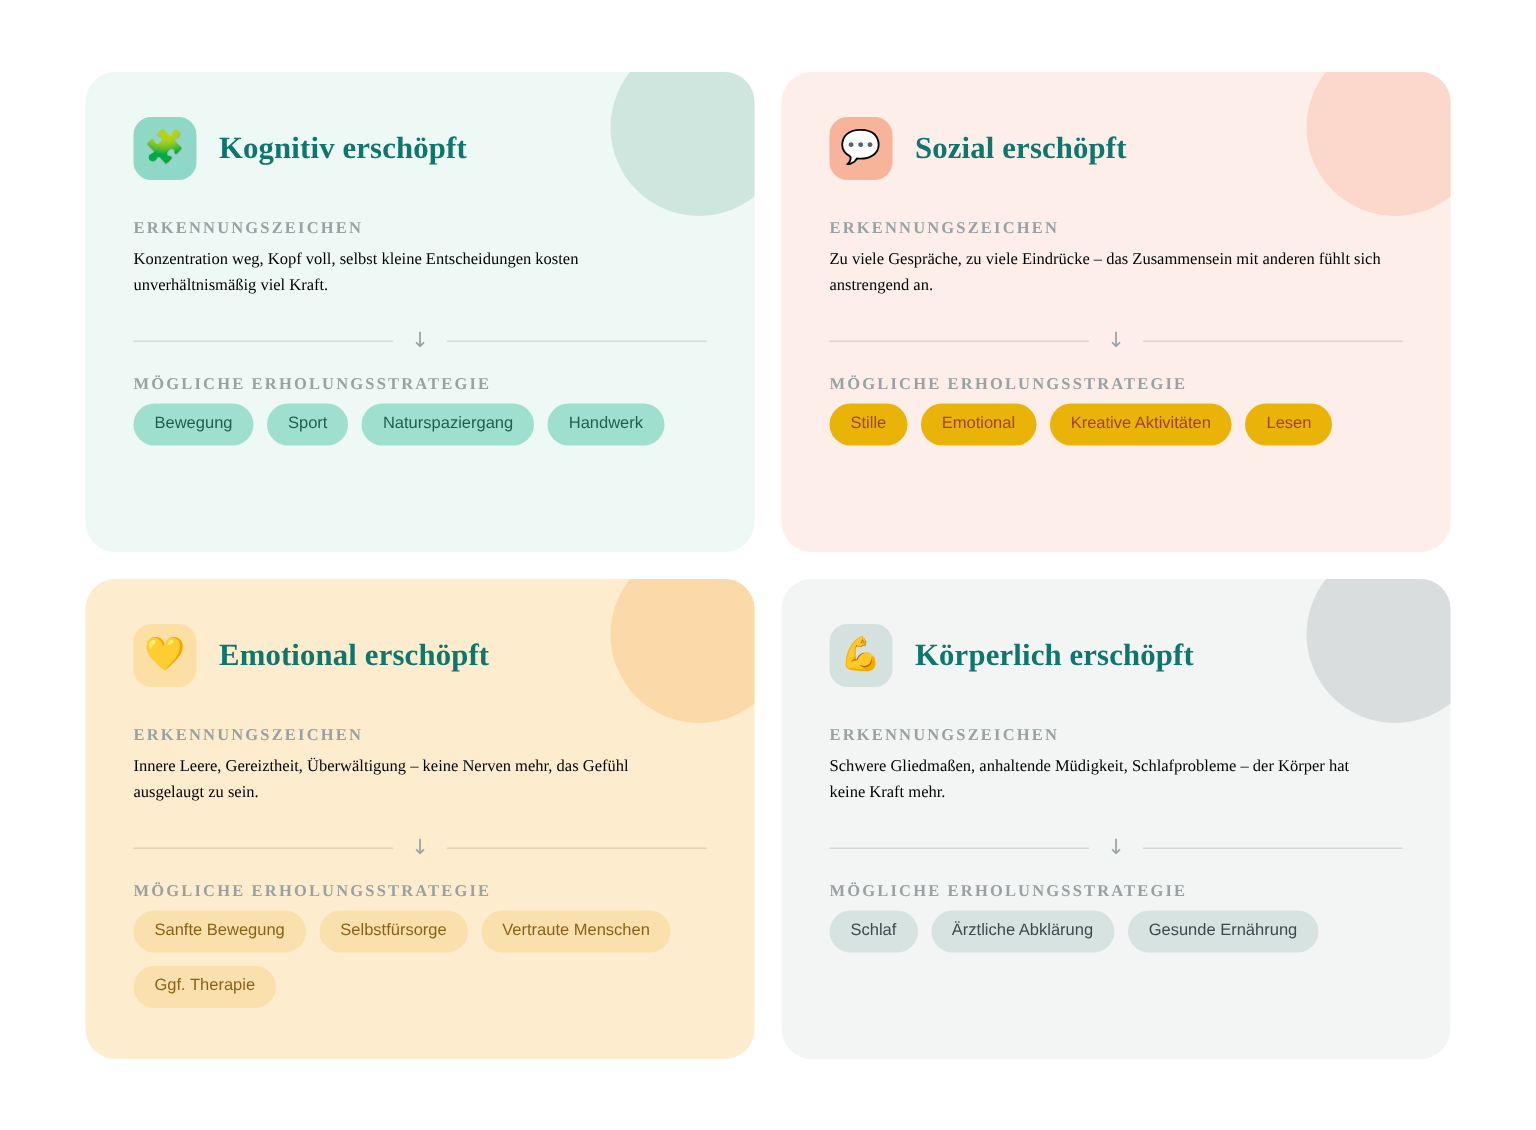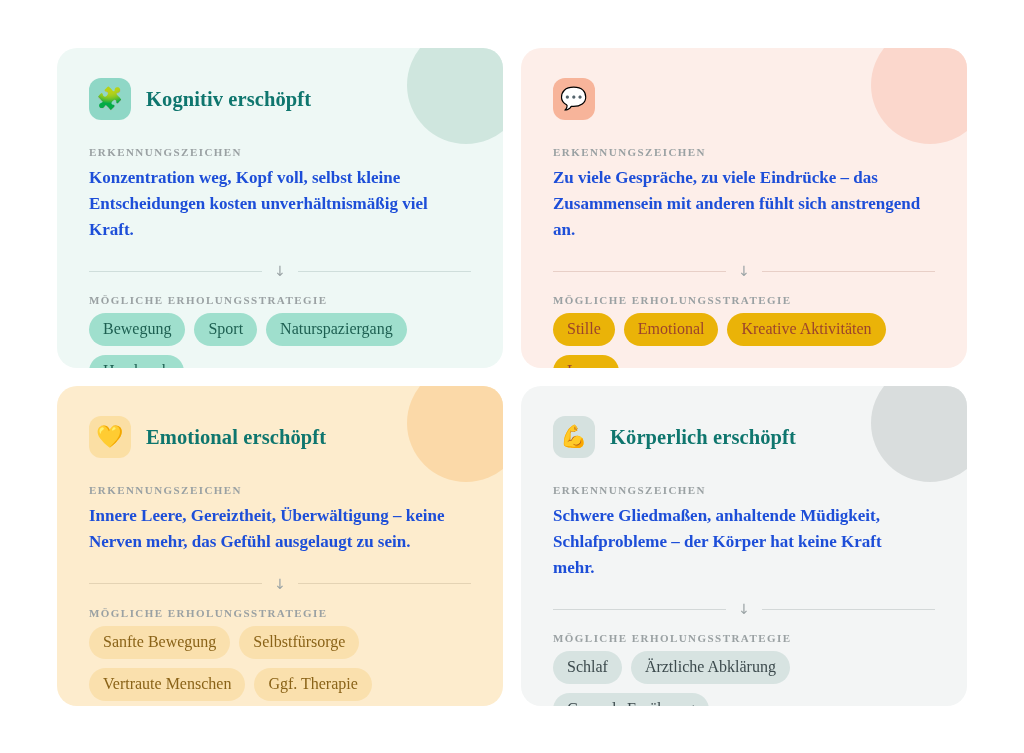--- a/index.html
+++ b/index.html
@@ -80,25 +80,24 @@
     font-size: 11px;
     font-weight: bold;
     letter-spacing: 1.45px;
     color: #9aa1a3;
     text-transform: uppercase;
     margin-bottom: 7px;
   }
 
   .sign-text {
     font-family: "Liberation Serif", "DejaVu Serif", serif;
-    font-size: 17px;
+    font-size: 11px;
     line-height: 1.52;
-    color: #1d4ed8;
+    color: #000000;
     max-width: 372px;
-    font-weight: bold;
   }
 
   .divider {
     display: flex;
     align-items: center;
     gap: 12px;
     margin: 22px 0 16px 0;
   }
   .divider .rule {
     flex: 1 1 auto;
@@ -114,22 +113,22 @@
   }
 
   .tags {
     display: flex;
     flex-wrap: wrap;
     gap: 9px 9px;
     max-width: 390px;
   }
 
   .tag {
-    font-family: Liberation Serif, serif;
-    font-size: 16px;
+    font-family: Liberation Sans, sans-serif;
+    font-size: 11px;
     line-height: 1;
     padding: 8px 14px 9px 14px;
     border-radius: 999px;
     white-space: nowrap;
   }
 
   
   .c-cog            { background: #eef8f5; }
   .c-cog .card-blob { background: #cfe6de; }
   .c-cog .icon-tile { background: #8fd7c6; }
@@ -184,20 +183,21 @@
         <span class="tag">Handwerk</span>
       </div>
     </div>
   </div>
 
   <div class="card c-soc">
     <div class="card-blob"></div>
     <div class="card-inner">
       <div class="card-head">
         <div class="icon-tile">💬</div>
+        <div class="card-title">Sozial erschöpft</div>
       </div>
       <div class="section-label">ERKENNUNGSZEICHEN</div>
       <div class="sign-text">Zu viele Gespräche, zu viele Eindrücke – das Zusammensein mit anderen fühlt sich anstrengend an.</div>
       <div class="divider">
         <div class="rule"></div>
         <div class="arrow">↓</div>
         <div class="rule"></div>
       </div>
       <div class="section-label">MÖGLICHE ERHOLUNGSSTRATEGIE</div>
       <div class="tags">

